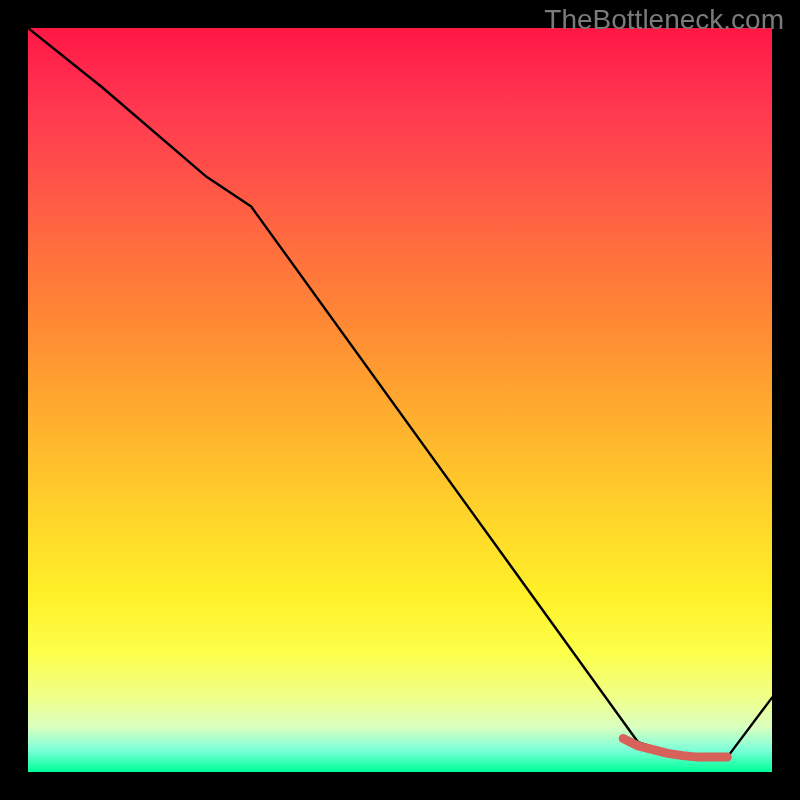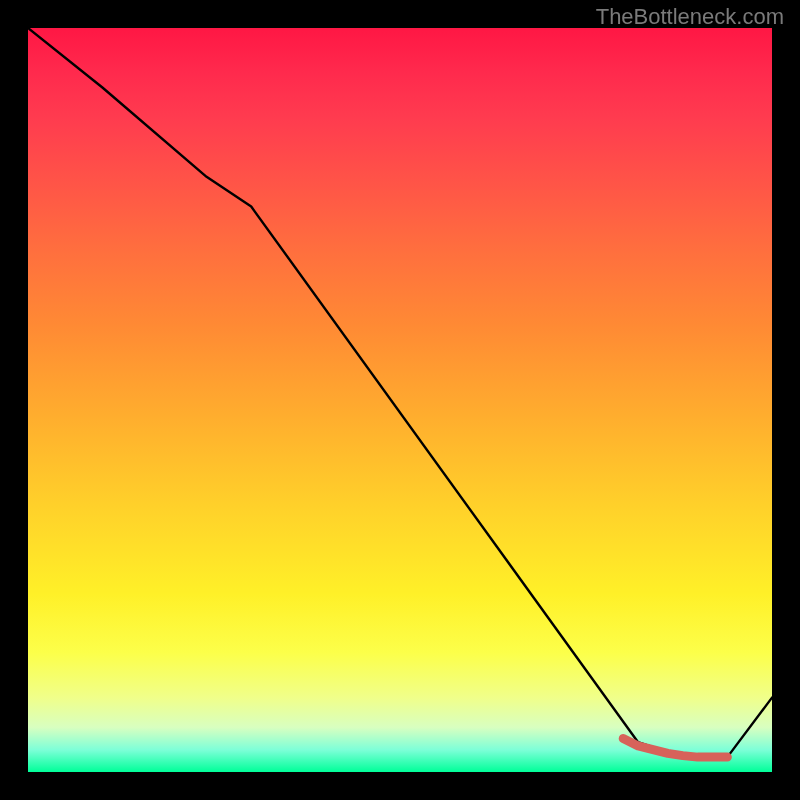--- a/index.html
+++ b/index.html
@@ -9,21 +9,21 @@
     background: #000;
     position: relative;
     font-family: Arial, Helvetica, sans-serif;
     overflow: hidden;
   }
   .watermark {
     position: absolute;
     top: 4px;
     right: 16px;
     color: #7a7a7a;
-    font-size: 22px;
+    font-size: 28px;
     font-weight: 500;
     z-index: 10;
   }
   .plot-area {
     position: absolute;
     left: 28px;
     top: 28px;
     width: 744px;
     height: 744px;
     overflow: hidden;

